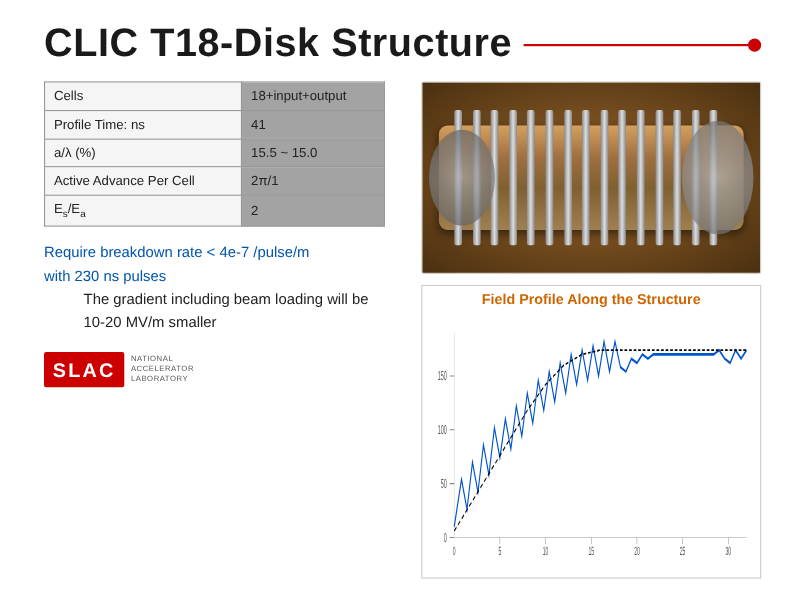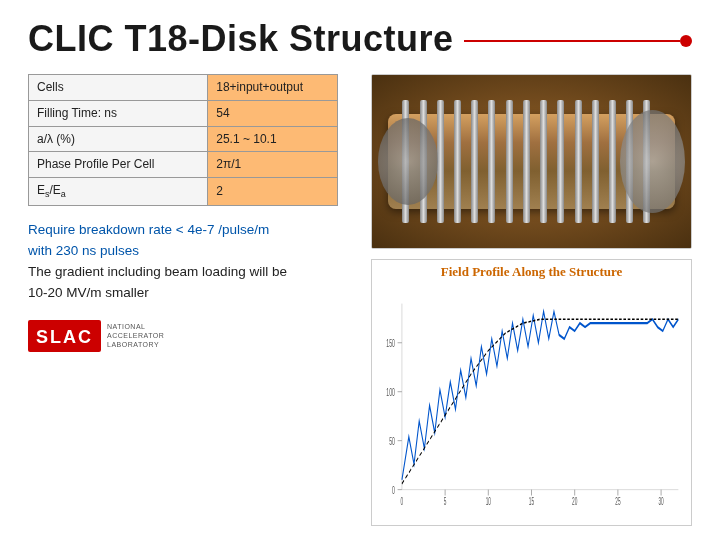--- a/index.html
+++ b/index.html
@@ -8,21 +8,21 @@
       height: 540px;
       background: #ffffff;
       font-family: Arial, sans-serif;
       overflow: hidden;
       position: relative;
     }
 
     .page-container {
       width: 720px;
       height: 540px;
-      padding: 18px 28px 14px 28px;
+      padding: 18px 28px 14px 40px;
       display: flex;
       flex-direction: column;
     }
 
     .title-area {
       display: flex;
       align-items: center;
       margin-bottom: 14px;
     }
 
@@ -77,35 +77,36 @@
       vertical-align: middle;
       line-height: 1.4;
     }
 
     .data-table td:first-child {
       background: #f5f5f5;
       width: 58%;
     }
 
     .data-table td:last-child {
-      background: #fdba74;
+      background: #a3a3a3;
       width: 42%;
     }
 
     .text-block {
       font-size: 13.5px;
       color: #0055aa;
       line-height: 1.55;
     }
 
     .text-black {
       font-size: 13.5px;
       color: #222;
       line-height: 1.55;
       margin-bottom: 10px;
+      margin-left: 36px;
     }
 
     .slac-logo {
       display: flex;
       align-items: center;
       margin-top: 6px;
     }
 
     .slac-logo-box {
       background: #cc0000;
@@ -184,21 +185,20 @@
       position: relative;
       padding: 4px;
     }
 
     .field-profile-label {
       text-align: center;
       font-size: 13px;
       font-weight: bold;
       color: #cc6600;
       margin-bottom: 4px;
-      font-family: Liberation Serif, serif;
     }
 
     .field-profile-chart {
       width: 100%;
       height: calc(100% - 22px);
     }
 
     
     sub {
       font-size: 0.75em;
@@ -217,29 +217,29 @@
 
   <div class="content-area">
     <div class="left-column">
       <table class="data-table">
         <tbody id="table-body">
         <tr>
               <td>Cells</td>
               <td>18+input+output</td>
             </tr>
             <tr>
-              <td>Filling Time: ns</td>
-              <td>54</td>
+              <td>Profile Time: ns</td>
+              <td>41</td>
             </tr>
             <tr>
               <td>a/λ (%)</td>
-              <td>25.1 ~ 10.1</td>
+              <td>15.5 ~ 15.0</td>
             </tr>
             <tr>
-              <td>Phase Profile Per Cell</td>
+              <td>Active Advance Per Cell</td>
               <td>2π/1</td>
             </tr>
             <tr>
               <td>E<sub>s</sub>/E<sub>a</sub></td>
               <td>2</td>
             </tr>
           </tbody>
       </table>
 
       <div class="text-block">

